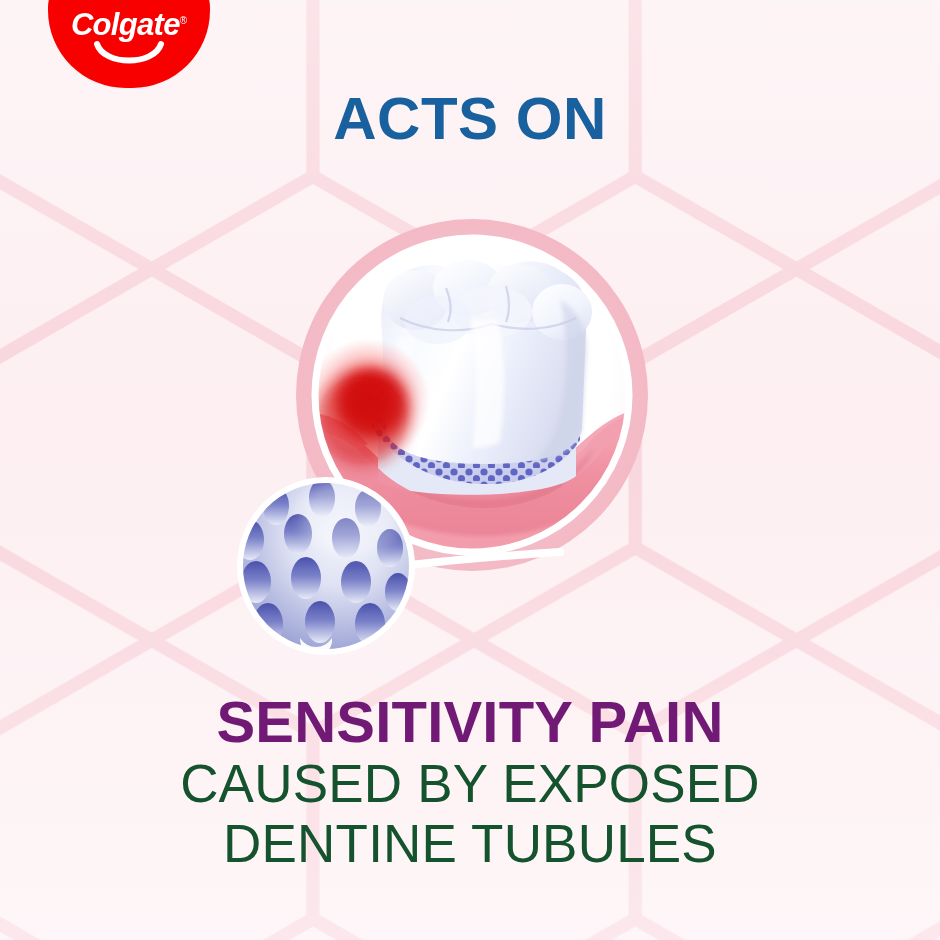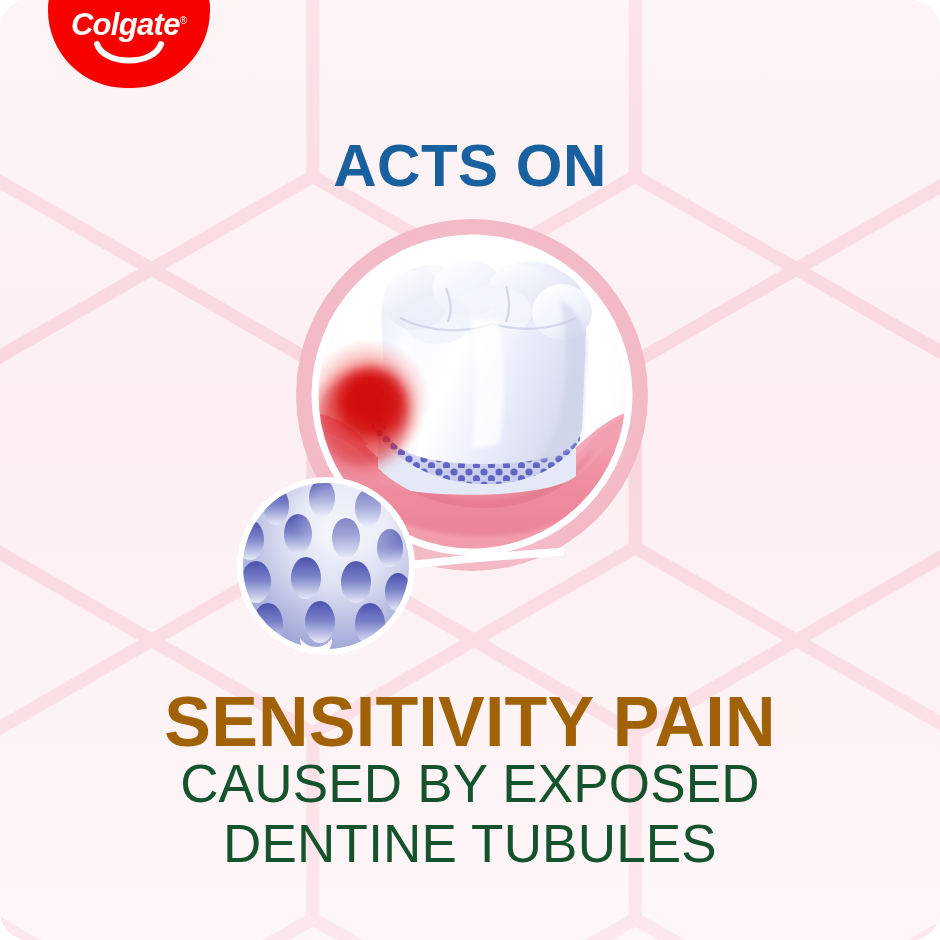--- a/index.html
+++ b/index.html
@@ -7,21 +7,20 @@
     padding: 0;
     background: #ffffff;
   }
   #stage {
     position: relative;
     width: 940px;
     height: 940px;
     overflow: hidden;
     background: #fdeff2;
     font-family: "Liberation Sans", sans-serif;
-    border-radius: 29px;
   }
 
   
   .hex-layer {
     position: absolute;
     inset: 0;
     z-index: 0;
     pointer-events: none;
   }
 
@@ -81,21 +80,20 @@
     right: 0;
     top: 86px;
     text-align: center;
     color: #19609f;
     font-family: "Liberation Sans", sans-serif;
     font-weight: bold;
     font-size: 60px;
     letter-spacing: 0.5px;
     line-height: 66px;
     z-index: 30;
-    margin-top: 47px;
   }
 
   
   .illus {
     position: absolute;
     left: 0;
     top: 0;
     width: 940px;
     height: 940px;
     z-index: 20;
@@ -104,24 +102,24 @@
   
   .bottom-copy {
     position: absolute;
     left: 0;
     right: 0;
     top: 690px;
     text-align: center;
     z-index: 30;
   }
   .line-1 {
-    color: #a16207;
+    color: #701a75;
     font-family: "Liberation Sans", sans-serif;
     font-weight: bold;
-    font-size: 70px;
+    font-size: 58px;
     line-height: 64px;
     letter-spacing: 0.2px;
     white-space: nowrap;
   }
   .line-2, .line-3 {
     color: #14532d;
     font-family: "Liberation Sans", sans-serif;
     font-weight: normal;
     font-size: 53px;
     line-height: 60px;

